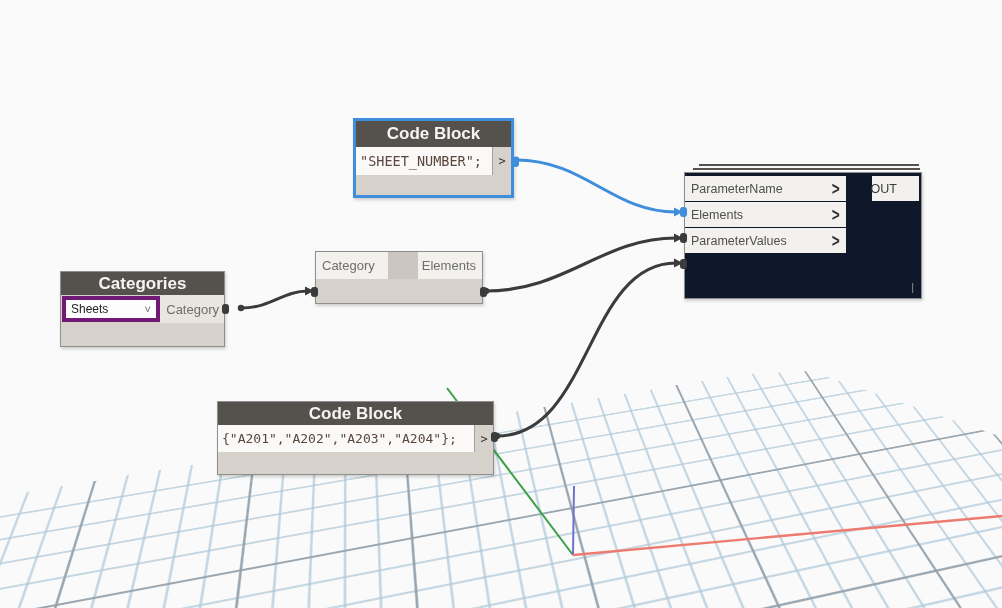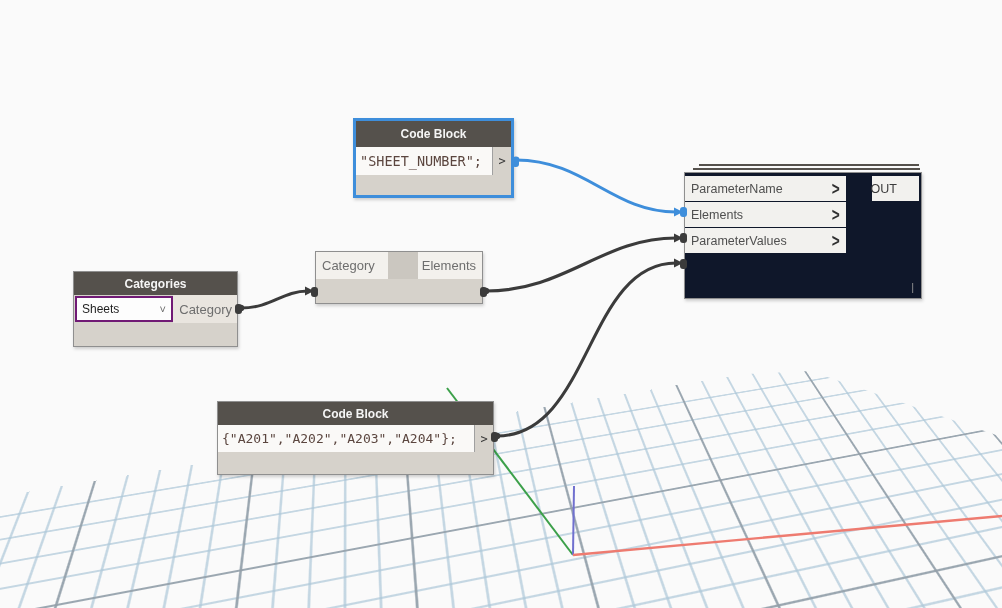--- a/index.html
+++ b/index.html
@@ -28,21 +28,21 @@
   svg.overlay { position:absolute; left:0; top:0; width:1002px; height:608px; }
   svg .wire { fill:none; stroke-width:3.1; stroke-linecap:round; }
 
   
   .node {
     position:absolute; border:1px solid #8f8f8f; background:#d6d2cb;
     box-shadow:1px 2px 3px rgba(0,0,0,0.18); display:flex; flex-direction:column;
   }
   .node.selected { border:3px solid #3e8edb; }
   .node-header {
-    background:#55514c; color:#f5f5f5; font-size:12px; font-weight:700;
+    background:#55514c; color:#f5f5f5; font-size:17px; font-weight:700;
     text-align:center; display:flex; align-items:center; justify-content:center;
     flex:0 0 auto; width:100%;
   }
   .code-row { display:flex; flex:0 0 auto; }
   .code-text {
     flex:1; background:#faf9f7; font-family:"DejaVu Sans Mono", monospace;
     color:#5b463f; display:flex; align-items:center; padding-left:4px; white-space:nowrap; overflow:hidden;
   }
   .out-btn {
     width:19px; background:#d6d2cb; border-left:1px solid #a0a0a0;
@@ -51,21 +51,21 @@
   }
   .filler { flex:1; background:#d6d2cb; }
 
   .nub { position:absolute; width:7px; height:10px; background:#3b3b3b; border-radius:3px; }
   .nub.right { right:-5px; } .nub.left { left:-5px; }
   .nub.blue { background:#3e8edb; }
 
   
   .cat-row { display:flex; height:28px; flex:0 0 auto; }
   .dropdown {
-    width:98px; background:#fdfdfd; border:2px solid #701a75; margin:1px 0 1px 1px;
+    width:98px; background:#fdfdfd; border:4px solid #701a75; margin:1px 0 1px 1px;
     display:flex; align-items:center; font-size:12px; color:#1f1f1f; padding-left:5px;
   }
   .dropdown .dd-chevron { margin-left:auto; padding-right:5px; color:#6b6b6b; font-size:11px; }
   .port-label-out {
     flex:1; background:#e9e5df; color:#6e6e6e; font-size:13px;
     display:flex; align-items:center; justify-content:flex-end; padding-right:5px;
   }
   .port-label-in {
     background:#f3f1ed; color:#6e6e6e; font-size:13px;
     display:flex; align-items:center; padding-left:6px;
@@ -115,21 +115,21 @@
 
     <path class="wire" d="M486,291 C566,291 602,238 676,238" stroke="#3b3b3b"></path>
     <circle cx="486" cy="291" r="3.2" fill="#3b3b3b"></circle>
     <path d="M683,238 L674,233.5 L674,242.5 Z" fill="#3b3b3b"></path>
 
     <path class="wire" d="M497,436 C591,436 586,263 676,263" stroke="#3b3b3b"></path>
     <circle cx="497" cy="436" r="3.2" fill="#3b3b3b"></circle>
     <path d="M683,263 L674,258.5 L674,267.5 Z" fill="#3b3b3b"></path>
   </svg>
 
-  <div class="node" style="left:73px; top:271px; width:165px; height:76px;justify-content:space-between;">
+  <div class="node" style="left:60px; top:271px; width:165px; height:76px;justify-content:space-between;">
     <div class="node-header" style="height:23px;">Categories</div>
     <div class="cat-row">
       <div class="dropdown">
         <span>Sheets</span>
         <span class="dd-chevron">˅</span>
       </div>
       <div class="port-label-out">Category</div>
     </div>
     <div class="filler"></div>
     <div class="nub right" style="top:32px;"></div>

